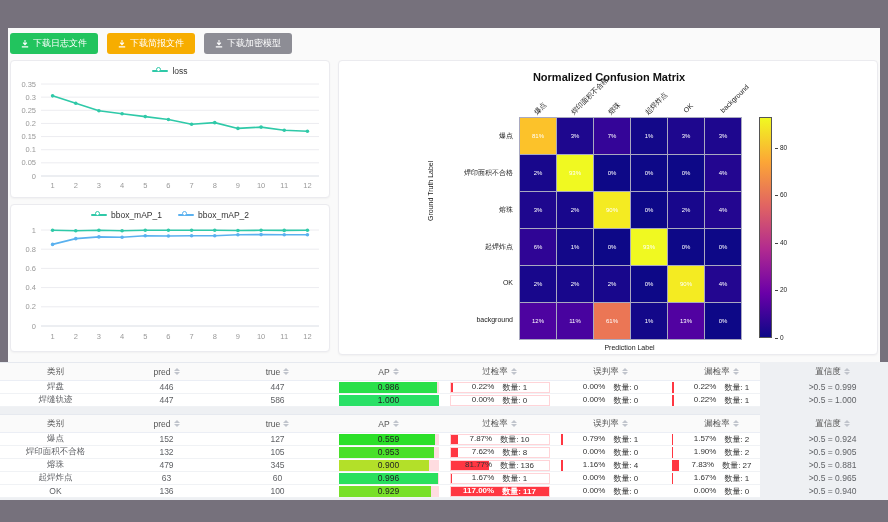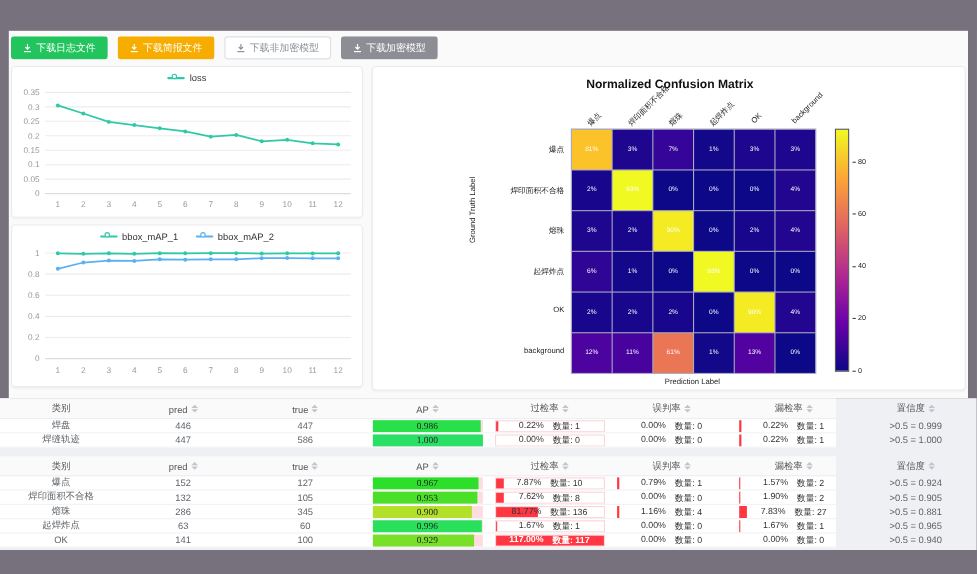--- a/index.html
+++ b/index.html
@@ -65,21 +65,21 @@
   .sort { display:inline-flex; flex-direction:column; gap:1px; cursor:pointer; }
   .sort i { display:block; width:0; height:0; border-left:3px solid transparent; border-right:3px solid transparent; }
   .sort .up { border-bottom:3.5px solid #c0c4cc; }
   .sort .dn { border-top:3.5px solid #c0c4cc; }
   .trow { display:grid; grid-template-columns:repeat(8,111px); height:13px; border-bottom:1px solid #f0f2f5; }
   .td { display:flex; align-items:center; justify-content:center; font-size:8.5px; color:#606266;
         position:relative; overflow:hidden; }
   .bar { position:relative; width:100px; height:11px; display:flex; align-items:center; justify-content:center; }
   .bar .fill { position:absolute; left:0; top:0; bottom:0; }
   .bar .txt { position:relative; z-index:2; display:flex; gap:8px; font-size:8px; color:#333; white-space:nowrap; }
-  .bar.ap { background:#ffdce0;font-family:Liberation Serif, serif; }
+  .bar.ap { background:#ffdce0; }
   .bar.ap .txt { font-size:8.5px; color:#222; gap:0; }
   .bar.over { background:#fff; border:1px solid #ffd4d8; }
   .bar.over .fill { background:#ff3742; }
   .bar.slim .fill { background:#ff3742; }
   .bar.over.full .txt { color:#fff;font-weight:bold; }
 </style>
 </head>
 <body>
 
 <div class="stage">
@@ -95,28 +95,20 @@
           </span>
           <span>下载日志文件</span>
         </button>
         <button class="btn orange">
           <span>
             <svg width="8" height="8" viewBox="0 0 10 10">
               <path d="M5 0v5M2.6 3.4L5 5.8 7.4 3.4M1 8.6h8" stroke="currentColor" stroke-width="1.3" fill="none"></path>
             </svg>
           </span>
           <span>下载简报文件</span>
-        </button>
-        <button class="btn plain">
-          <span>
-            <svg width="8" height="8" viewBox="0 0 10 10">
-              <path d="M5 0v5M2.6 3.4L5 5.8 7.4 3.4M1 8.6h8" stroke="currentColor" stroke-width="1.3" fill="none"></path>
-            </svg>
-          </span>
-          <span>下载非加密模型</span>
         </button>
         <button class="btn gray">
           <span>
             <svg width="8" height="8" viewBox="0 0 10 10">
               <path d="M5 0v5M2.6 3.4L5 5.8 7.4 3.4M1 8.6h8" stroke="currentColor" stroke-width="1.3" fill="none"></path>
             </svg>
           </span>
           <span>下载加密模型</span>
         </button>
       </div>
@@ -502,21 +494,21 @@
           </div>
         </div>
         <div class="trow">
           <div class="td">爆点</div>
           <div class="td">152</div>
           <div class="td">127</div>
           <div class="td">
             <div class="bar ap">
               <div class="fill" style="width: 96.7%; background: rgb(44, 224, 41);"></div>
               <div class="txt">
-                <span>0.967</span>
+                <span>0.559</span>
               </div>
             </div>
           </div>
           <div class="td">
             <div class="bar over">
               <div class="fill" style="width: 7.87%;"></div>
               <div class="txt">
                 <span>7.87%</span>
                 <span>数量: 10</span>
               </div>
@@ -577,21 +569,21 @@
               <div class="txt">
                 <span>1.90%</span>
                 <span>数量: 2</span>
               </div>
             </div>
           </div>
           <div class="td">&gt;0.5 = 0.905</div>
         </div>
         <div class="trow">
           <div class="td">熔珠</div>
-          <div class="td">286</div>
+          <div class="td">479</div>
           <div class="td">345</div>
           <div class="td">
             <div class="bar ap">
               <div class="fill" style="width: 90%; background: rgb(179, 224, 41);"></div>
               <div class="txt">
                 <span>0.900</span>
               </div>
             </div>
           </div>
           <div class="td">
@@ -658,21 +650,21 @@
               <div class="txt">
                 <span>1.67%</span>
                 <span>数量: 1</span>
               </div>
             </div>
           </div>
           <div class="td">&gt;0.5 = 0.965</div>
         </div>
         <div class="trow">
           <div class="td">OK</div>
-          <div class="td">141</div>
+          <div class="td">136</div>
           <div class="td">100</div>
           <div class="td">
             <div class="bar ap">
               <div class="fill" style="width: 92.9%; background: rgb(120, 224, 41);"></div>
               <div class="txt">
                 <span>0.929</span>
               </div>
             </div>
           </div>
           <div class="td">

